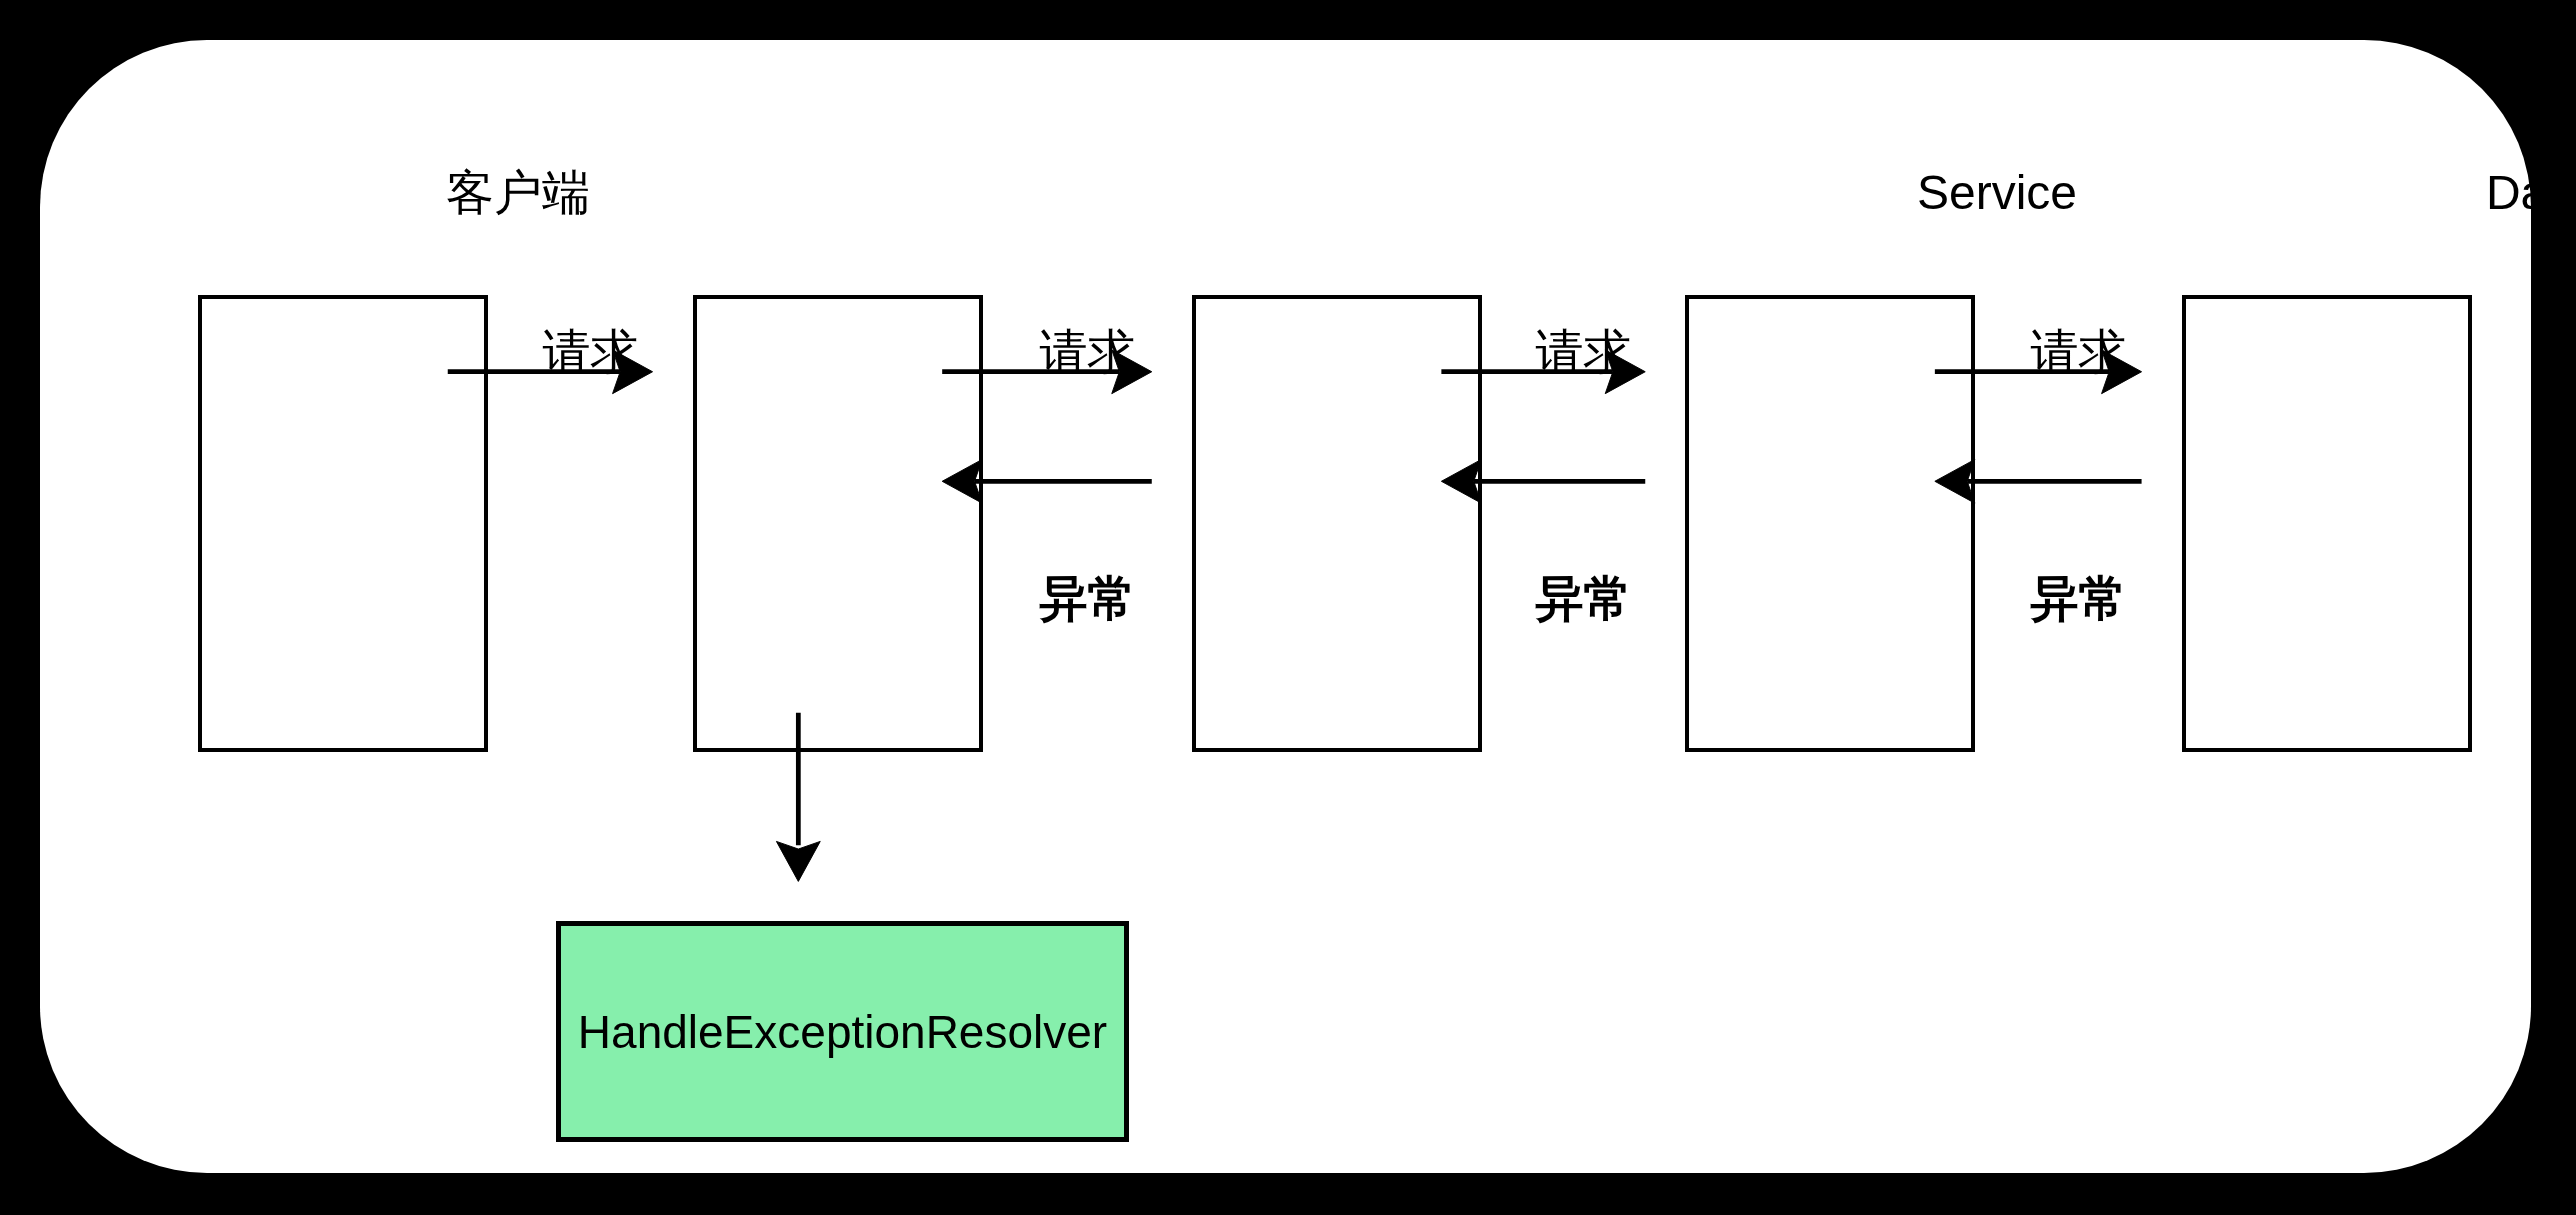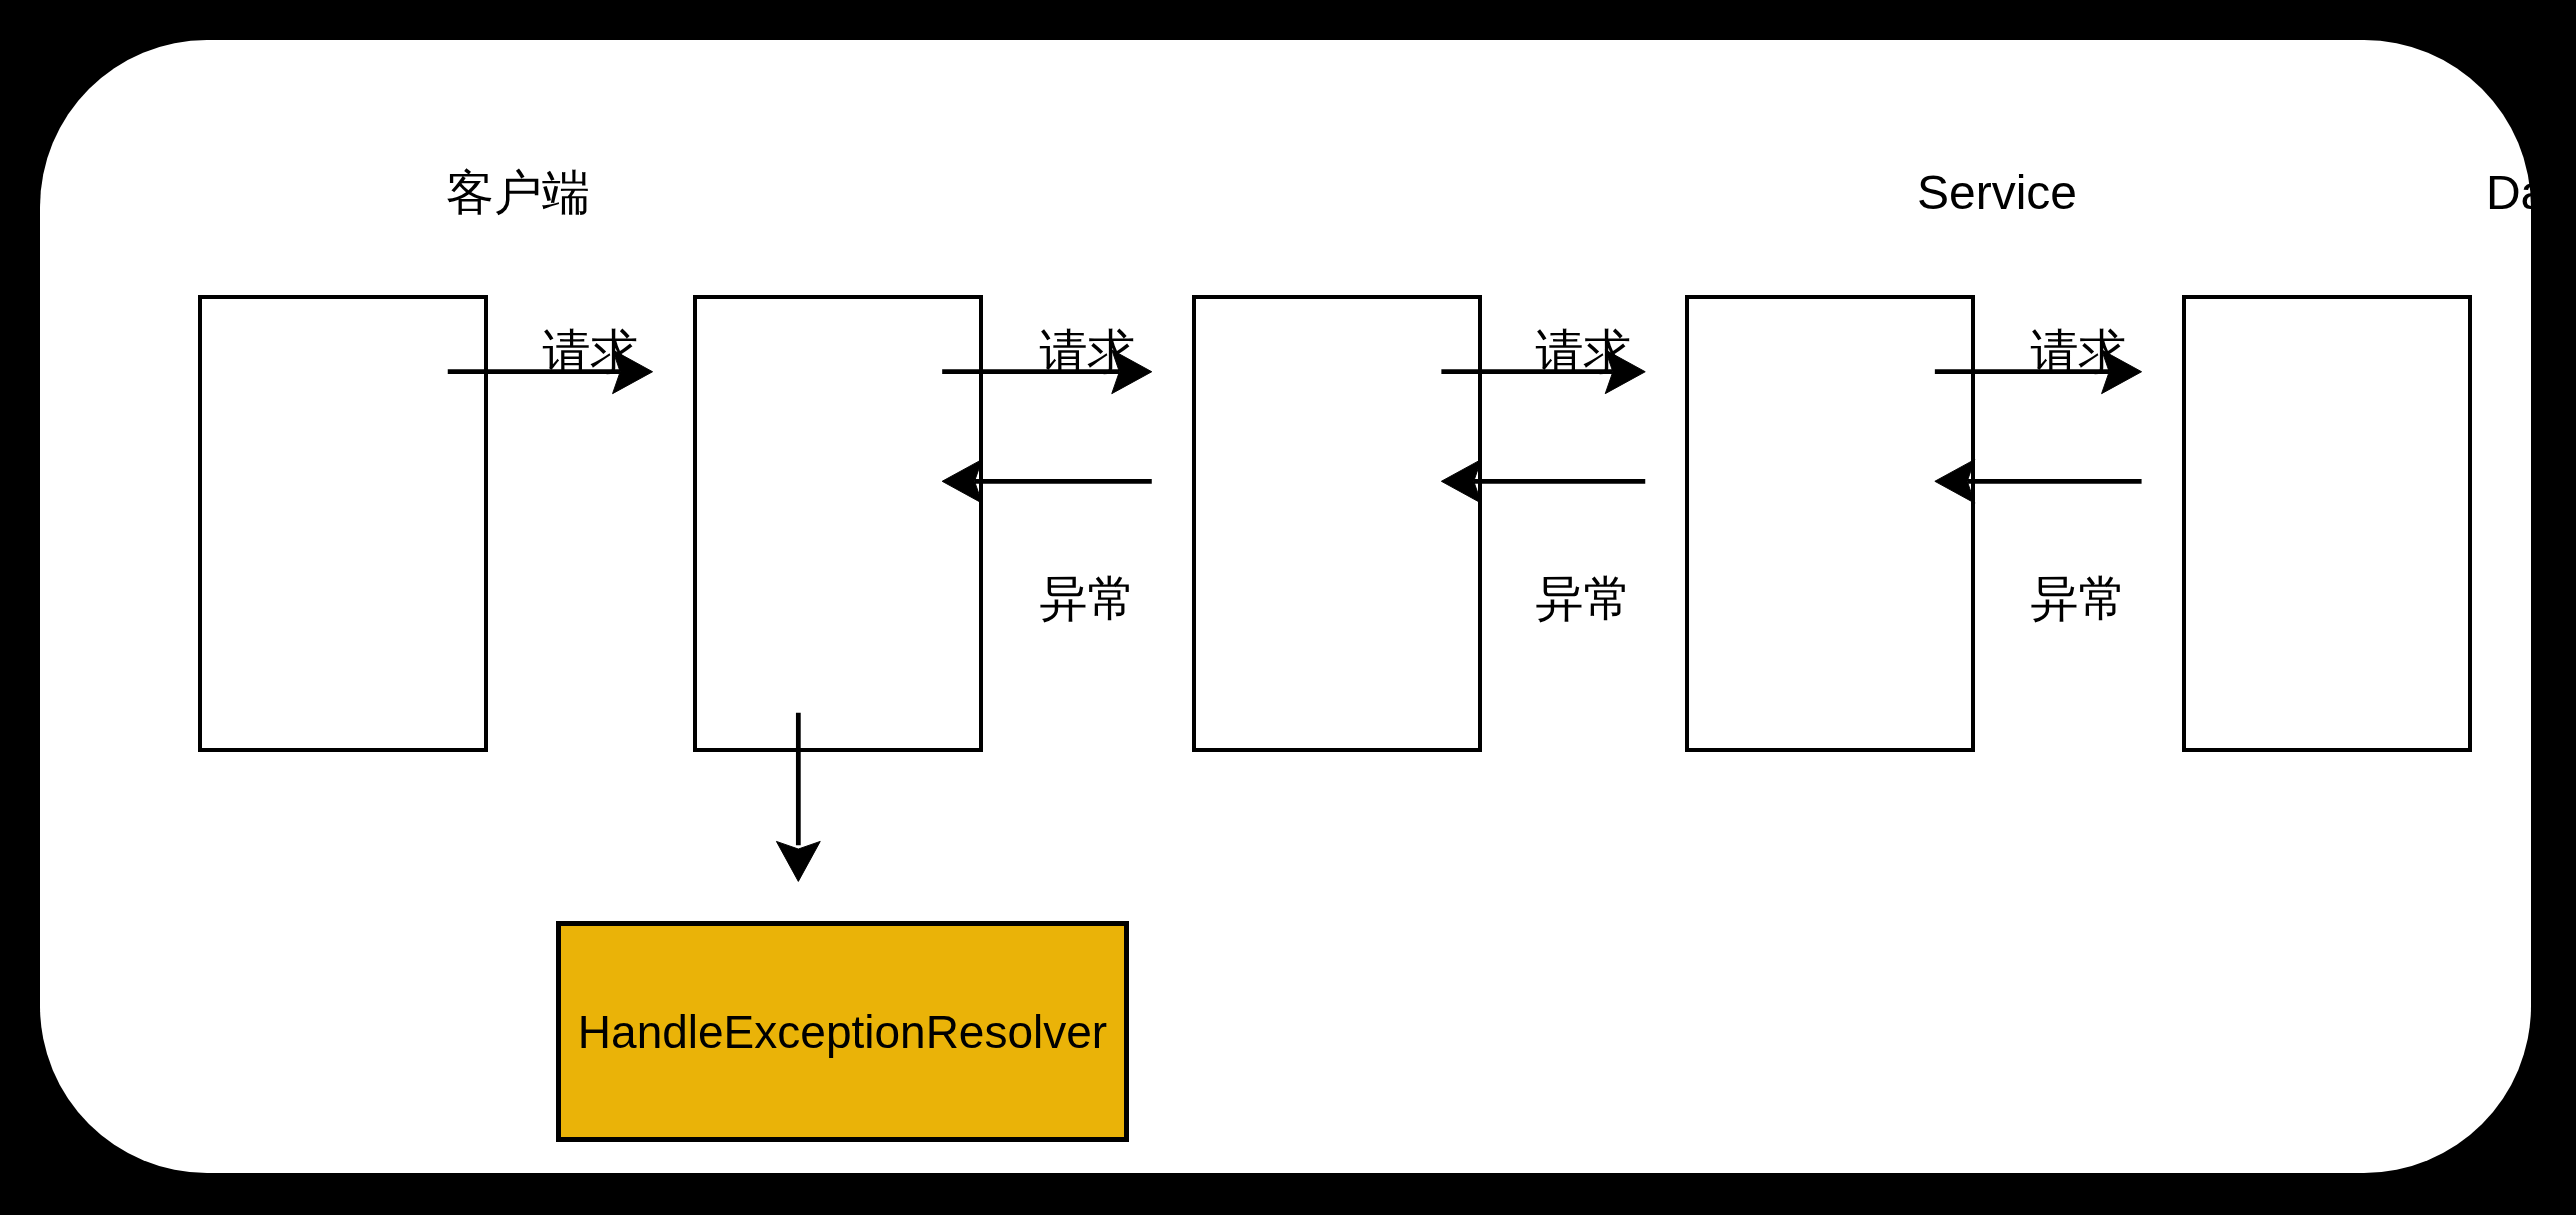--- a/index.html
+++ b/index.html
@@ -54,29 +54,29 @@
   .arrow-label {
     position: absolute;
     width: 229px;
     line-height: 57px;
     text-align: center;
     font-size: 48px;
     color: #000000;
     white-space: nowrap;
   }
   .arrow-label.request { top: 283px; }
-  .arrow-label.exception { top: 530px; }
+  .arrow-label.exception { top: 530px; font-weight: bold; }
   .handler-box {
     position: absolute;
     left: 516px;
     top: 881px;
     width: 573px;
     height: 221px;
     border: 5.7px solid #000000;
-    background: #eab308;
+    background: #86efac;
     box-sizing: border-box;
     display: flex;
     flex-direction: column;
     justify-content: center;
     align-items: center;
     text-align: center;
     font-size: 46px;
     line-height: 70px;
     color: #000000;
     gap: 18px;

